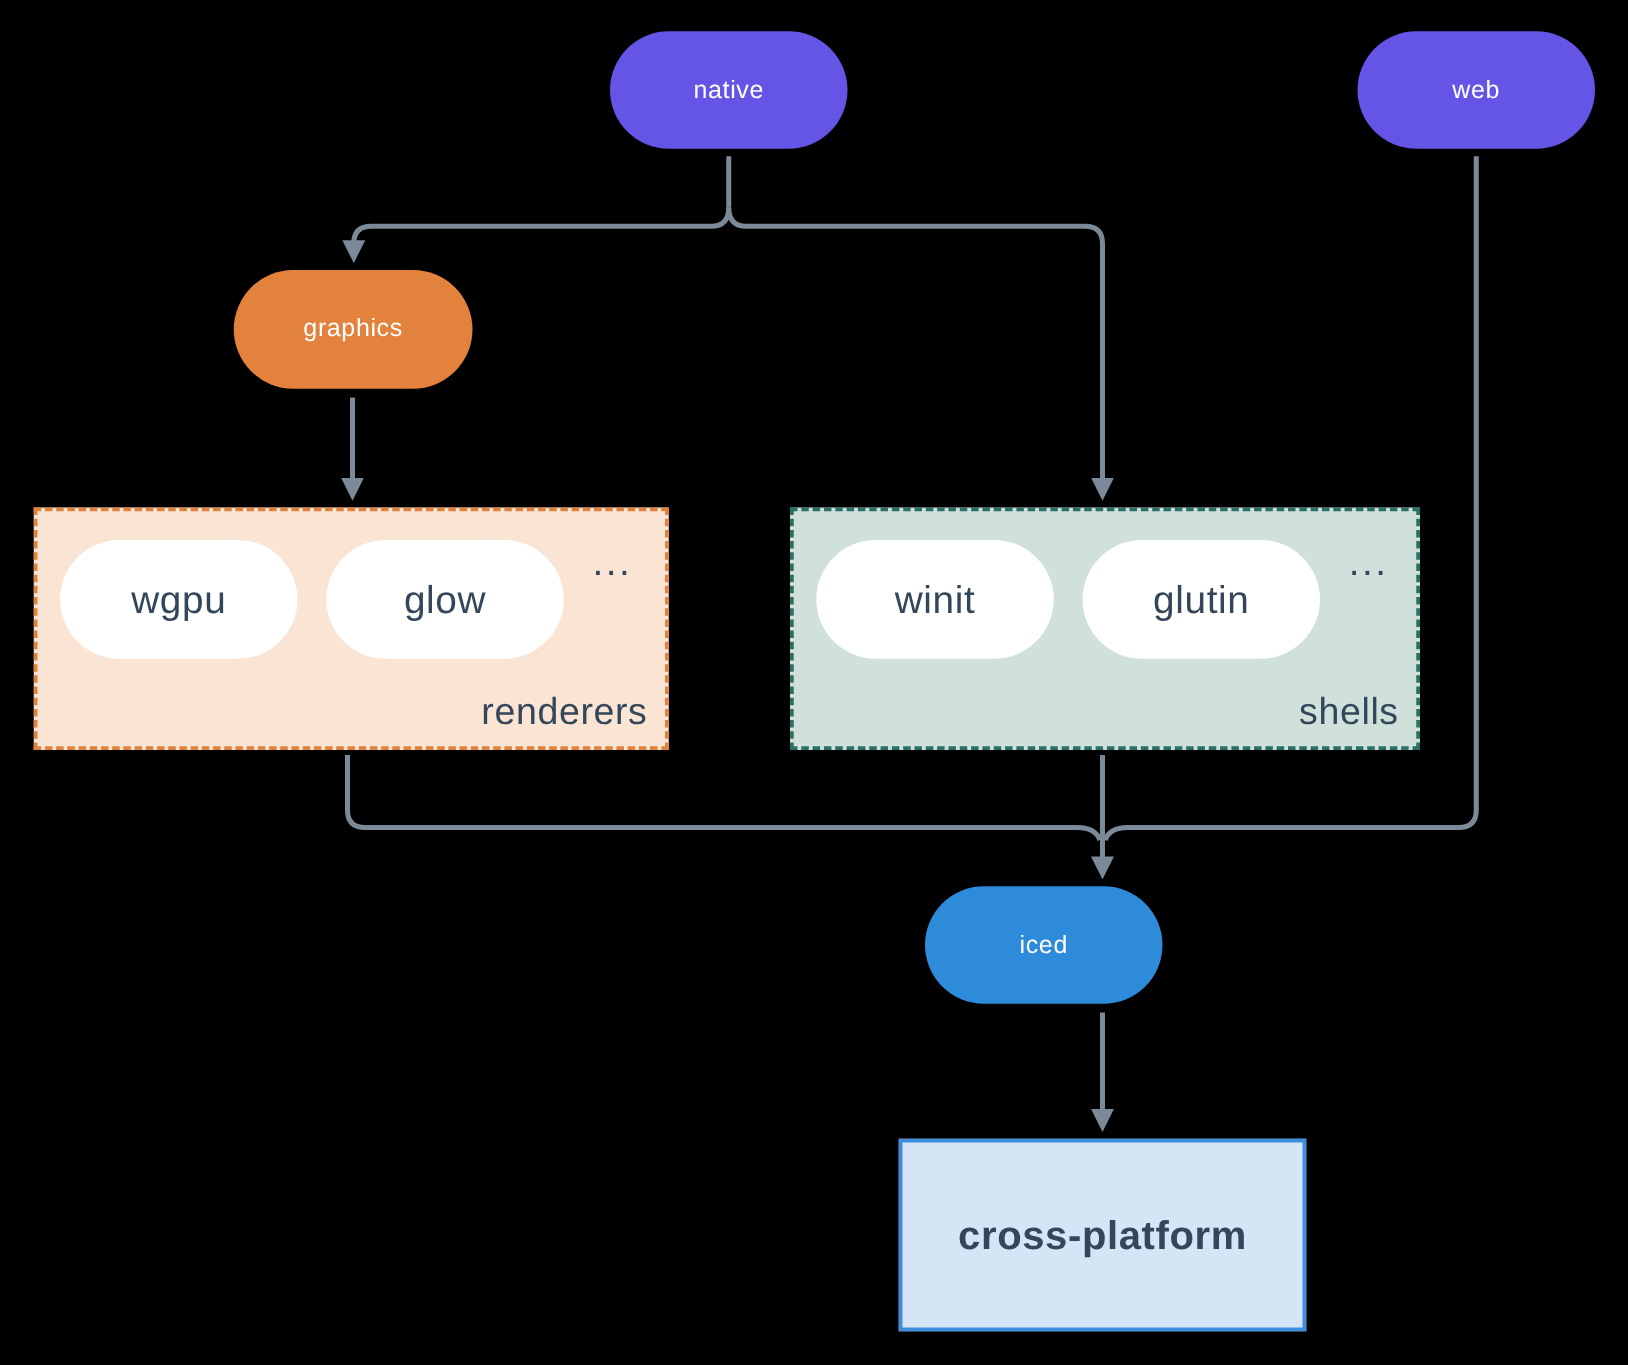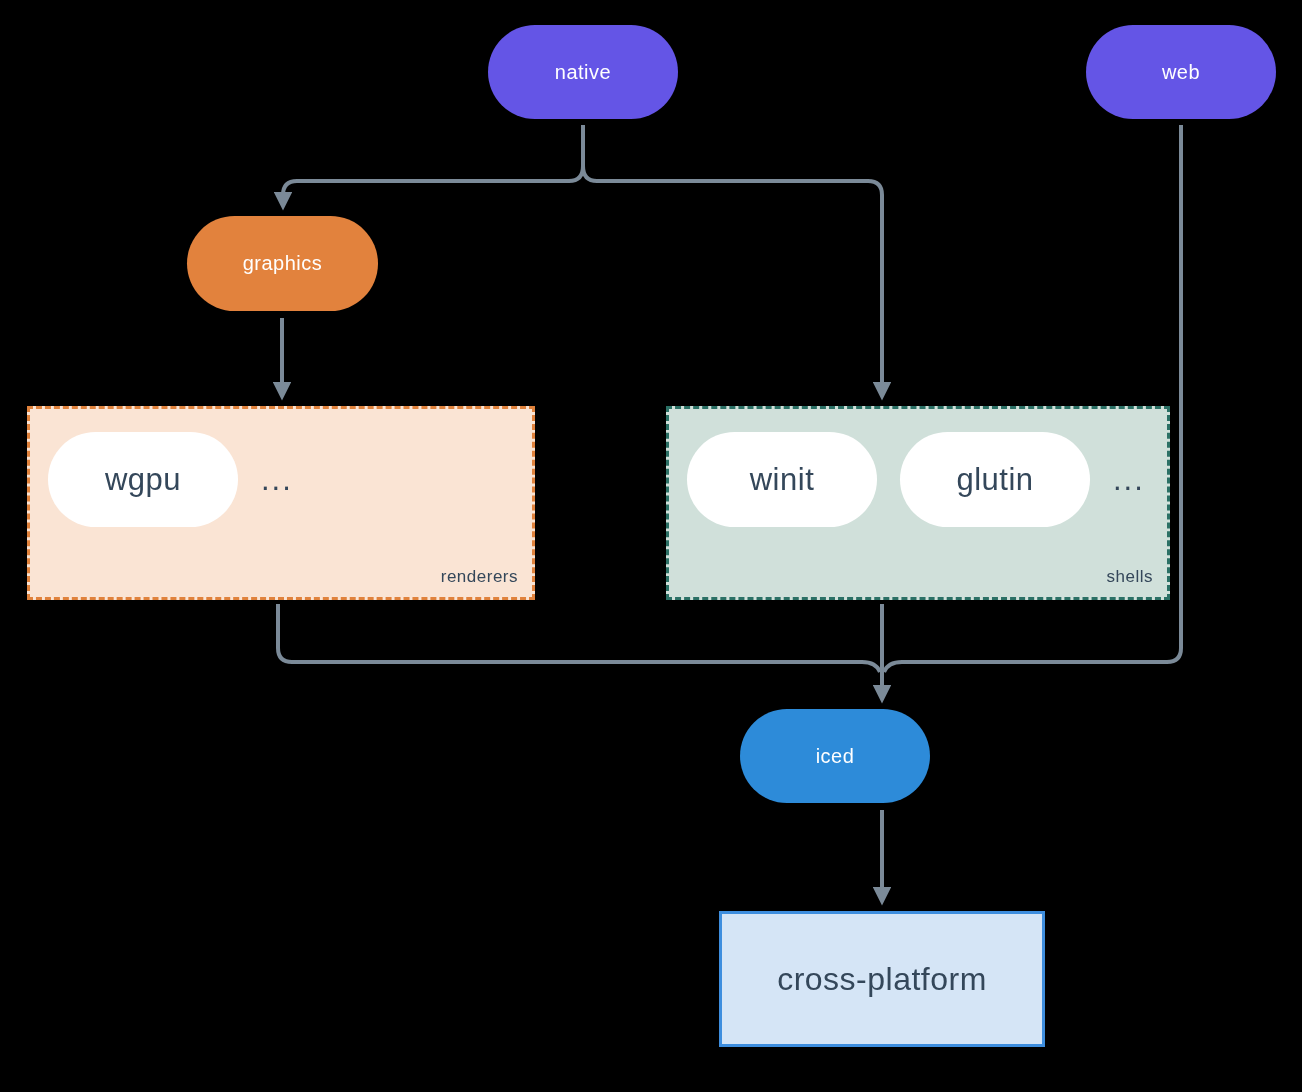--- a/index.html
+++ b/index.html
@@ -62,28 +62,27 @@
     position: absolute;
     width: 508px;
     height: 194px;
   }
   .group-renderers {
     left: 27px; top: 406px;
     background: var(--peach-bg);
     border: 3px dashed var(--peach-border);
   }
   .group-shells {
-    left: 666px; top: 406px;
+    left: 632px; top: 406px;
     width: 504px;
     background: var(--sage-bg);
     border: 3px dashed var(--sage-border);
   }
   .group-items {
     display: flex;
-    align-items: center;
     gap: 23px;
     padding: 23px 0 0 18px;
   }
   .item-pill {
     width: 190px;
     height: 95px;
     background: var(--pill-bg);
     color: var(--dark-text);
     border-radius: 48px;
     display: flex;
@@ -96,39 +95,40 @@
   .ellipsis {
     color: var(--dark-text);
     font-size: 31px;
     letter-spacing: 2px;
   }
   .group-label {
     position: absolute;
     right: 14px;
     bottom: 10px;
     color: var(--dark-text);
-    font-size: 17px;
+    font-size: 30px;
     letter-spacing: 0.5px;
   }
 
   .node-app {
     position: absolute;
     left: 719px; top: 911px;
-    width: 326px; height: 136px;
+    width: 326px; height: 154px;
     background: var(--app-bg);
     border: 3px solid var(--app-border);
     color: var(--dark-text);
     display: flex;
     flex-direction: row;
     align-items: center;
     justify-content: center;
     font-size: 32px;
     line-height: 48px;
     letter-spacing: 0.5px;
     text-align: center;
+    font-weight: bold;
   }
 </style>
 </head>
 <body>
 
 <div id="canvas">
 
   <svg id="edges" viewBox="0 0 1302 1092" xmlns="http://www.w3.org/2000/svg">
     <defs>
       <marker id="arrow" viewBox="0 0 10 10" refX="7" refY="5" markerWidth="4.6" markerHeight="4.6" orient="auto-start-reverse">
@@ -156,20 +156,23 @@
 
   <div class="pill colored node-graphics">
     <span>graphics</span>
   </div>
 
   <div class="group group-renderers">
     <div class="group-items">
       <div class="item-pill">
         <span>wgpu</span>
       </div>
+      <div class="item-pill">
+        <span>glow</span>
+      </div>
       <span class="ellipsis">...</span>
     </div>
     <span class="group-label">renderers</span>
   </div>
 
   <div class="group group-shells">
     <div class="group-items">
       <div class="item-pill">
         <span>winit</span>
       </div>

